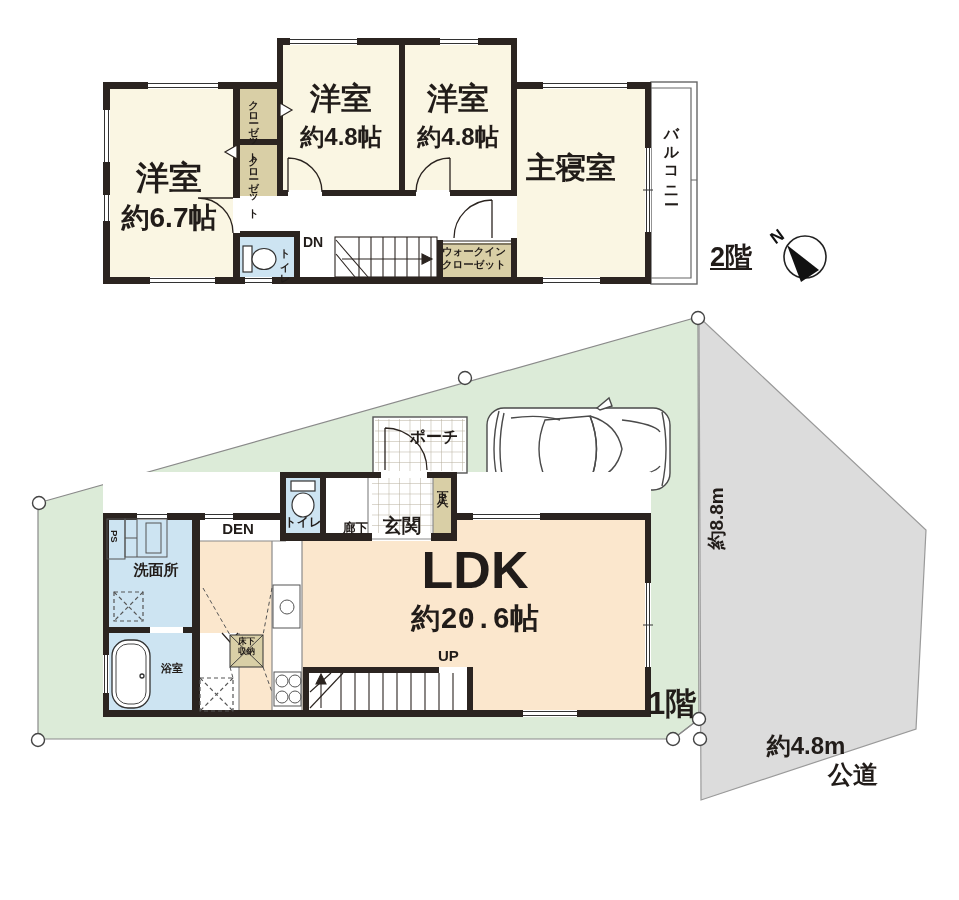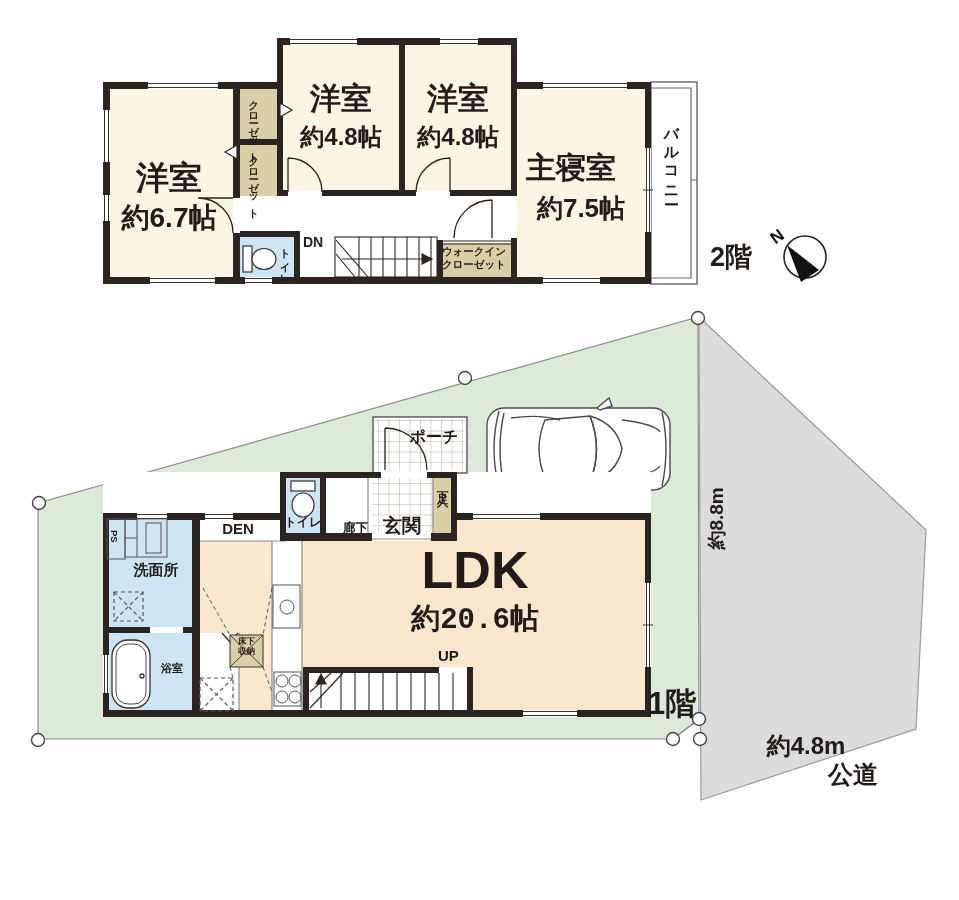--- a/index.html
+++ b/index.html
@@ -338,29 +338,28 @@
   </g>
 </svg>
 
   <div class="t c" style="left:103px;top:160px;width:132px;font-size:33px;">洋室</div>
   <div class="t c" style="left:95px;top:203px;width:148px;font-size:28px;">約6.7帖</div>
   <div class="t c" style="left:283px;top:82px;width:116px;font-size:31px;">洋室</div>
   <div class="t c" style="left:281px;top:124px;width:120px;font-size:24px;">約4.8帖</div>
   <div class="t c" style="left:405px;top:82px;width:106px;font-size:31px;">洋室</div>
   <div class="t c" style="left:400px;top:124px;width:116px;font-size:24px;">約4.8帖</div>
   <div class="t c" style="left:517px;top:151px;width:108px;font-size:30px;">主寝室</div>
-  <div class="t c" style="left:517px;top:194px;width:128px;font-size:26px;">約7.5帖</div>
   <div class="t v" style="left:663px;top:116px;font-size:15px;letter-spacing:3px;">バルコニー</div>
   <div class="t closet-t" style="left:246px;top:92px;">クローゼット</div>
   <div class="t closet-t" style="left:246px;top:148px;">クローゼット</div>
   <div class="t v" style="left:279px;top:241px;font-size:10.5px;letter-spacing:1px;">トイレ</div>
   <div class="t" style="left:303px;top:220px;font-size:14px;margin-top:15px;">DN</div>
   <div class="t c" style="left:437px;top:246px;width:74px;font-size:10.5px;">ウォークイン</div>
   <div class="t c" style="left:437px;top:259px;width:74px;font-size:10.5px;">クローゼット</div>
-  <div class="t" style="left:710px;top:243px;font-size:27px;">2階</div>
+  <div class="t" style="left:710px;top:243px;font-size:27px;text-decoration:underline;">2階</div>
 
   <div class="t c" style="left:405px;top:428px;width:58px;font-size:16px;">ポーチ</div>
   <div class="t c" style="left:372px;top:516px;width:60px;font-size:19px;">玄関</div>
   <div class="t v" style="left:436px;top:482px;font-size:11.5px;letter-spacing:2px;">下足入</div>
   <div class="t c" style="left:326px;top:522px;width:42px;font-size:12.5px;text-align:right;">廊下</div>
   <div class="t c" style="left:284px;top:516px;width:38px;font-size:12px;">トイレ</div>
   <div class="t c" style="left:214px;top:521px;width:48px;font-size:15px;">DEN</div>
   <div class="t c" style="left:117px;top:562px;width:78px;font-size:15px;">洗面所</div>
   <div class="t v" style="left:109px;top:530px;font-size:9.5px;">PS</div>
   <div class="t c" style="left:150px;top:662px;width:44px;font-size:11px;">浴室</div>

